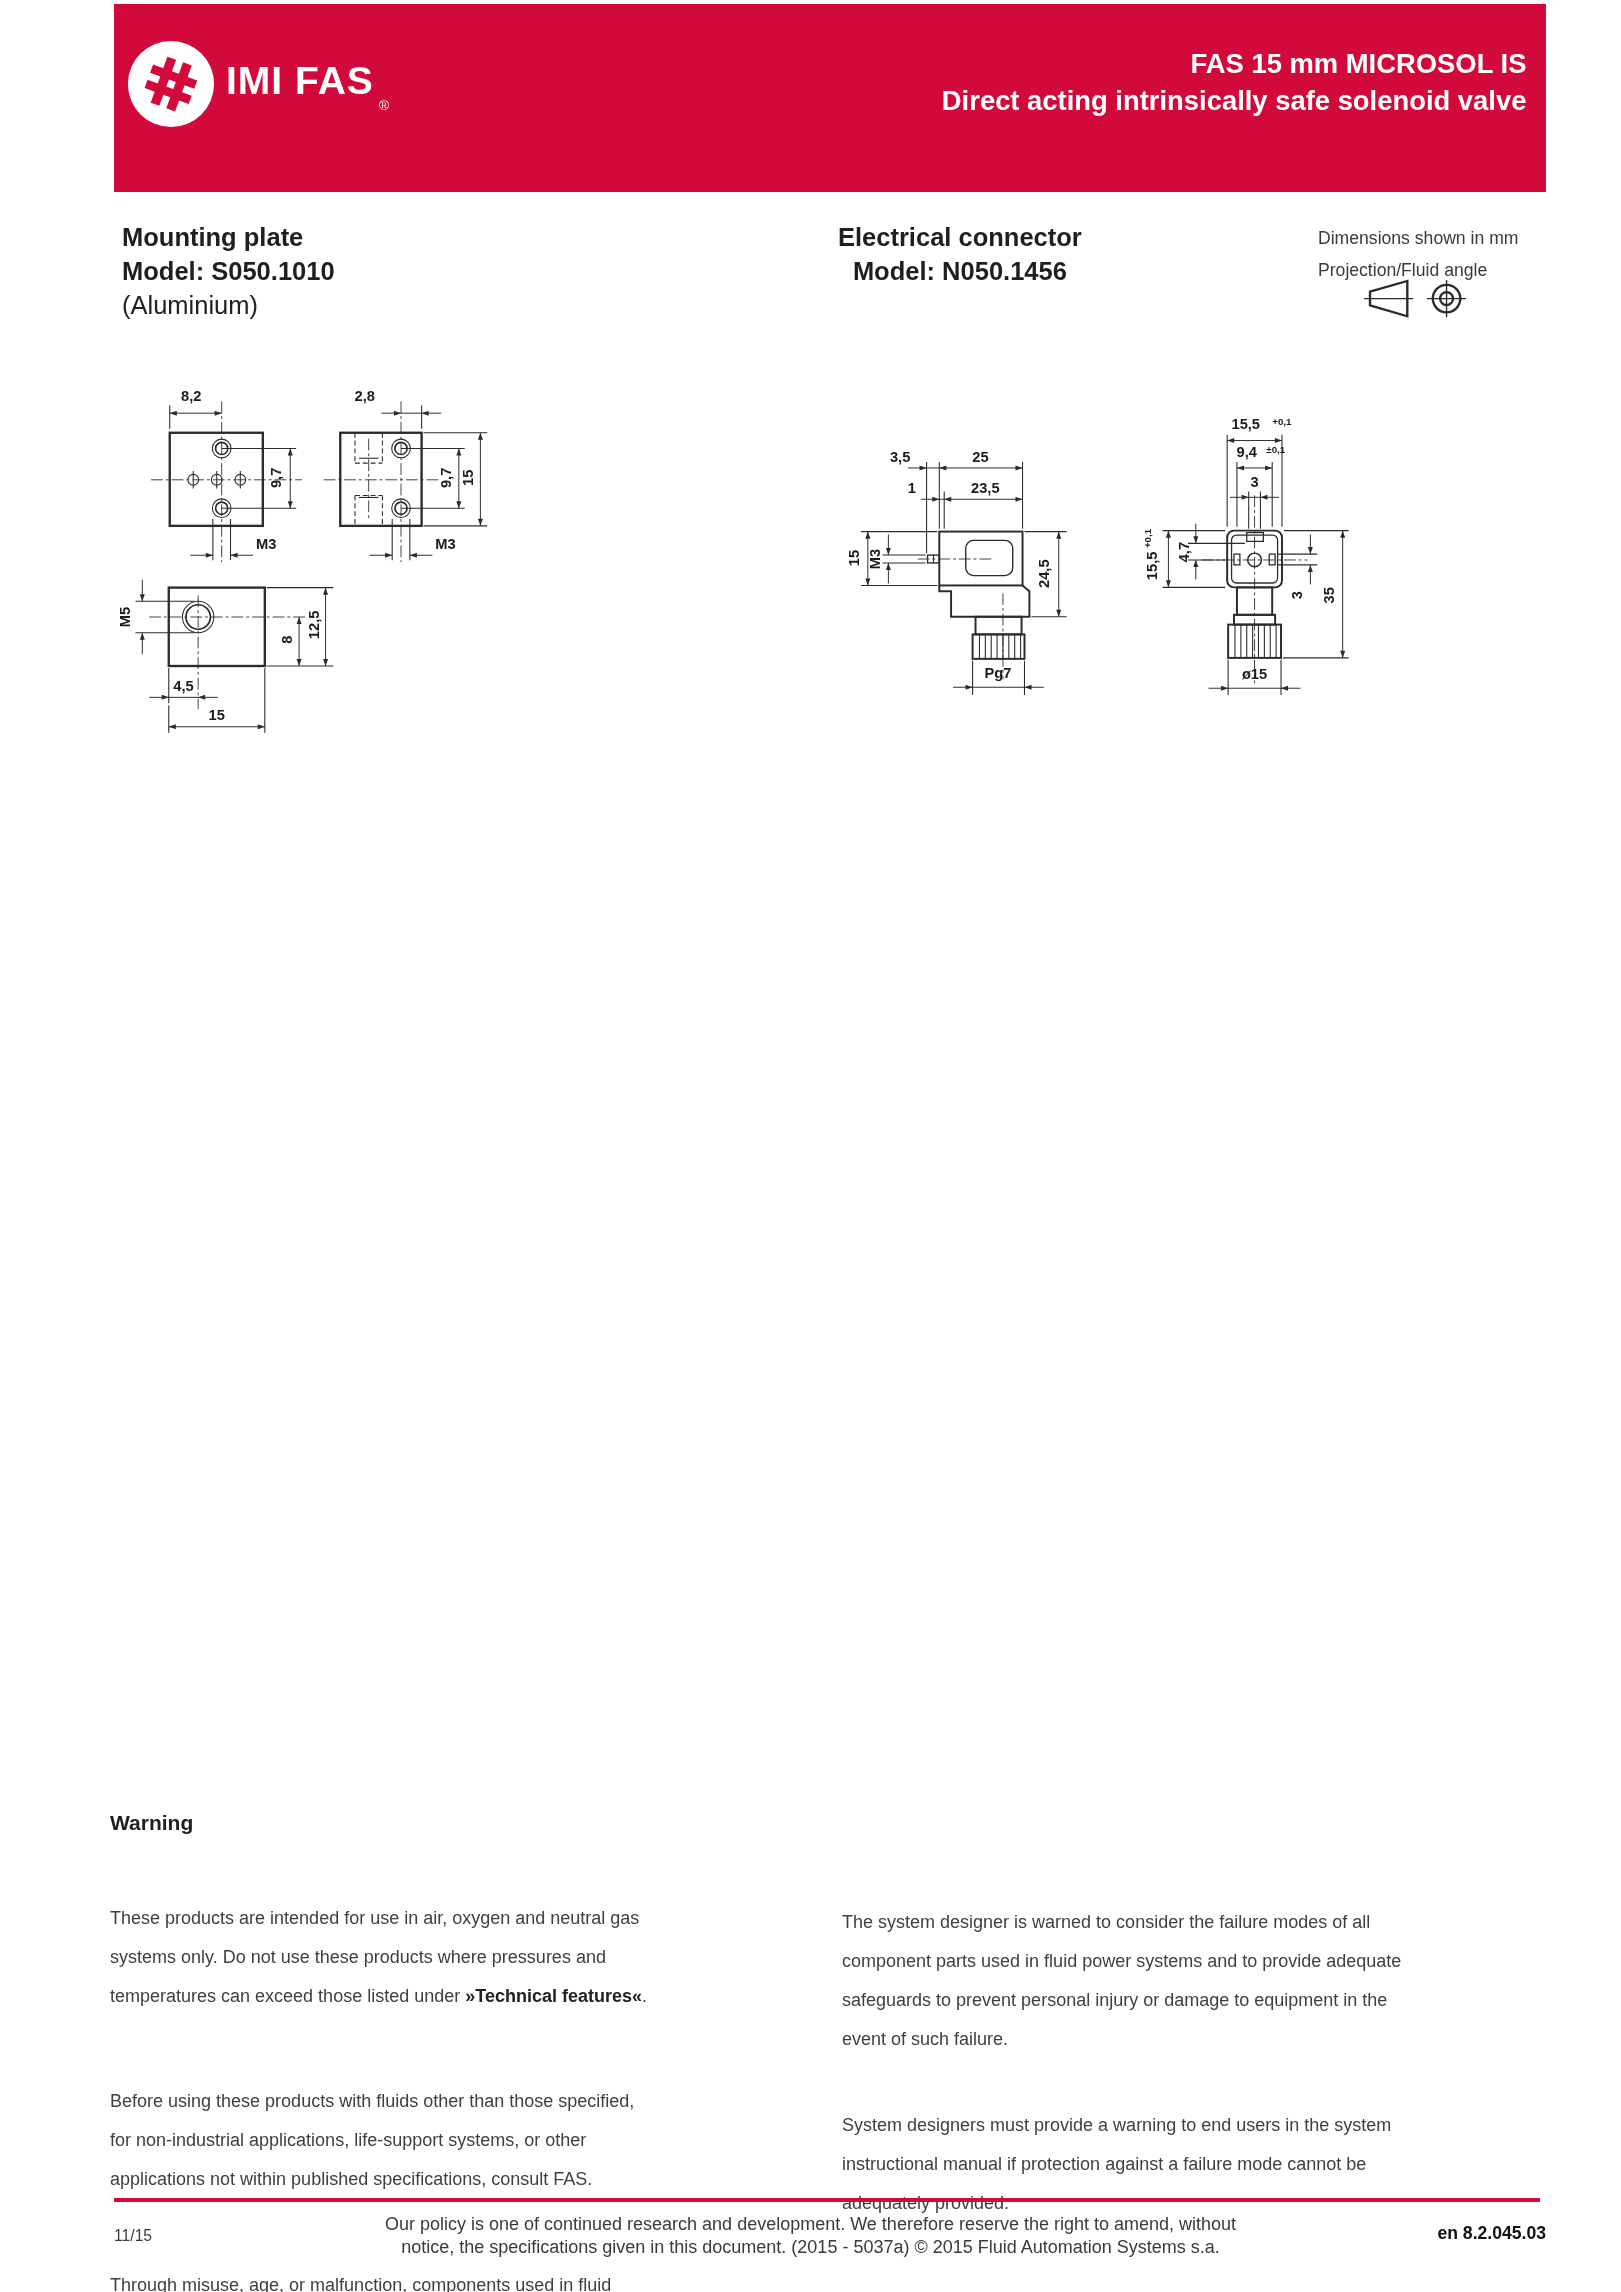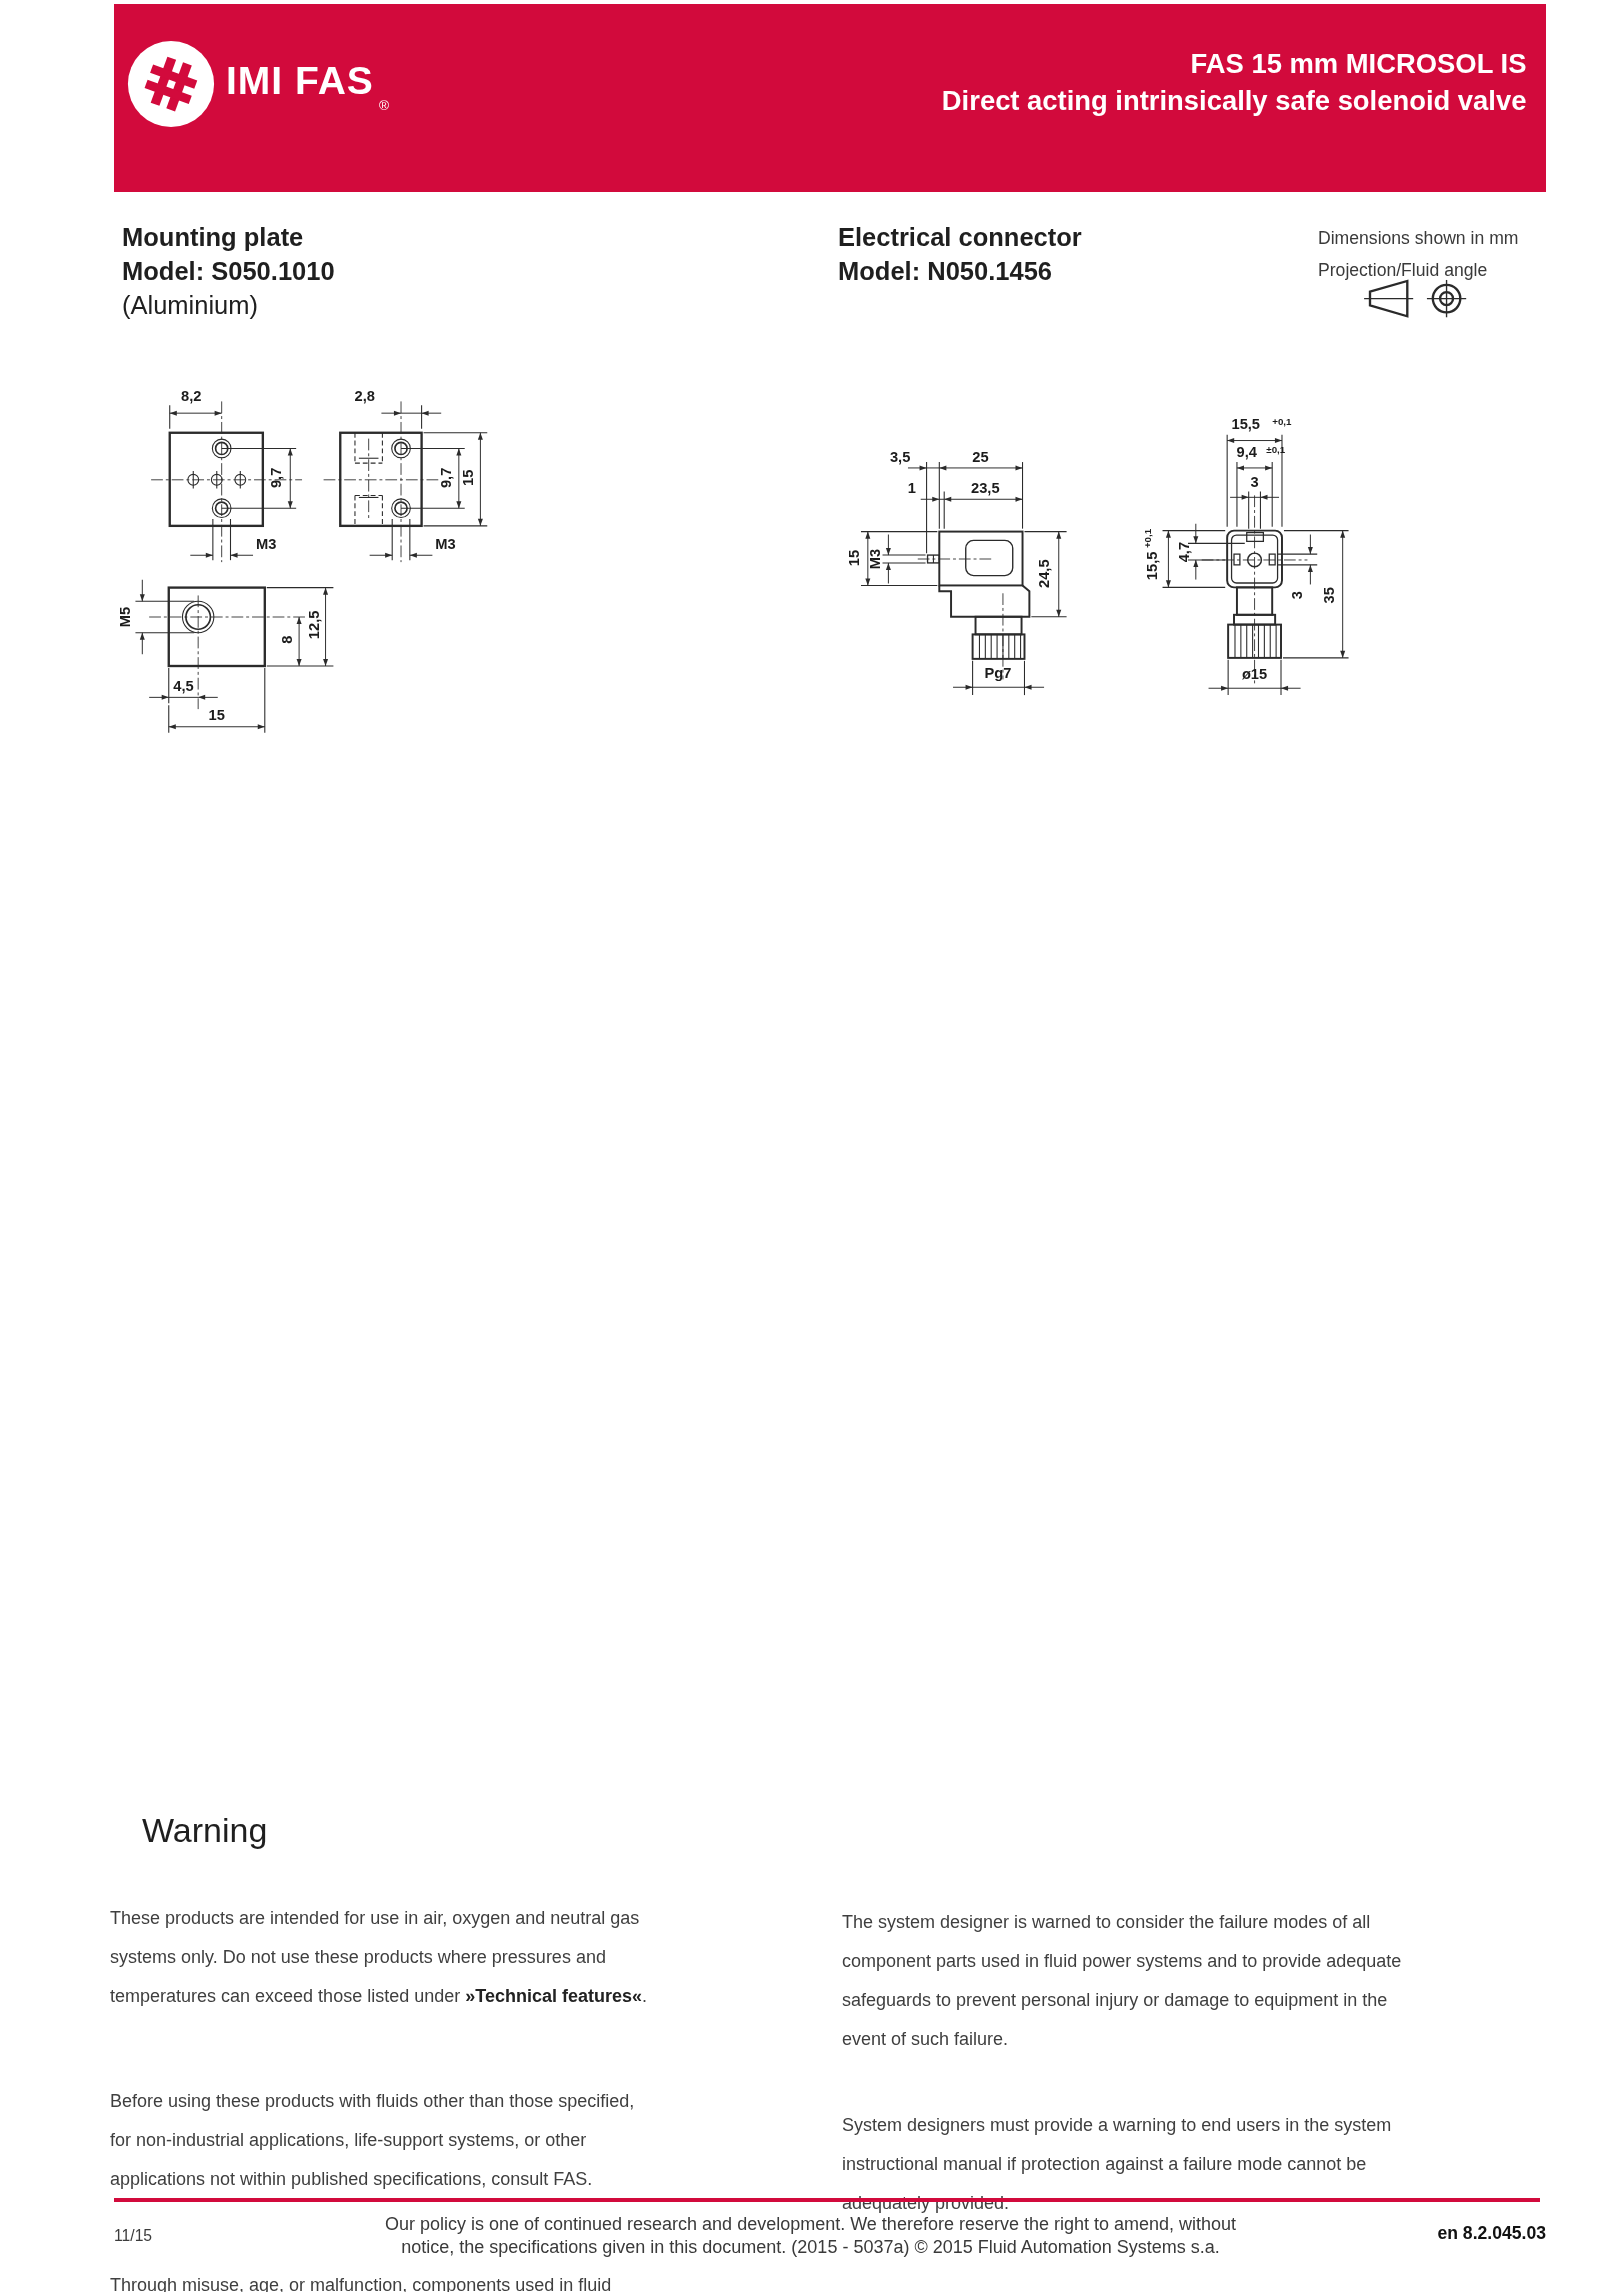--- a/index.html
+++ b/index.html
@@ -29,21 +29,21 @@
   .cl{fill:none;stroke:#2b2b2b;stroke-width:0.9px;stroke-dasharray:12 3 3 3;}
   .hid{fill:none;stroke:#2b2b2b;stroke-width:1.1px;stroke-dasharray:5 3;}
   .dtxt{font-family:"Liberation Sans",sans-serif;font-weight:700;font-size:15px;fill:#1c1c1c;}
   .dsup{font-family:"Liberation Sans",sans-serif;font-weight:700;font-size:10px;fill:#1c1c1c;}
   #svgPlate .arr2{marker-start:url(#ar1);marker-end:url(#ar1);}
   #svgPlate .arrE{marker-end:url(#ar1);}
   #svgConn .arr2{marker-start:url(#ar2);marker-end:url(#ar2);}
   #svgConn .arrE{marker-end:url(#ar2);}
 
   
-  .warn-title{position:absolute;left:110px;top:1811px;font-size:34px;font-weight:400;color:#1f1f1f;margin-left:32px;}
+  .warn-title{position:absolute;left:110px;top:1811px;font-size:21px;font-weight:700;color:#1f1f1f;}
   .warn-col{position:absolute;top:1860px;font-size:18px;line-height:39px;color:#3f3f3f;white-space:pre-line;}
   .warn-col p{margin:0 0 27.4px 0;}
   .warn-col p.tight{margin:4px;}
   .warn-col strong{color:#222;}
 
   
   .foot-rule{position:absolute;left:114px;top:2198px;width:1426px;height:3.9px;background:#d20a3c;}
   .foot-page{position:absolute;left:114px;top:2227px;font-size:15.7px;color:#3c3c3c;}
   .foot-policy{position:absolute;left:345px;width:931px;top:2213px;text-align:center;font-size:18px;line-height:22.5px;color:#3a3a3a;white-space:pre-line;}
   .foot-doc{position:absolute;right:75px;top:2223px;font-size:17.6px;font-weight:700;color:#111;}
@@ -68,21 +68,21 @@
     <div>Direct acting intrinsically safe solenoid valve</div>
   </div>
 </div>
 
 <div class="sec" style="left:122px;">
   <div class="b">Mounting plate</div>
   <div class="b">Model: S050.1010</div>
   <div>(Aluminium)</div>
 </div>
 
-<div class="sec" style="left:838px;">
+<div class="sec" style="left:838px;text-align:center;">
   <div class="b">Electrical connector</div>
   <div class="b">Model: N050.1456</div>
 </div>
 
 <div class="meta">
   <div>Dimensions shown in mm</div>
   <div>Projection/Fluid angle</div>
 </div>
 
 <svg class="abs" style="left:1364px;top:278px;" width="118" height="53" viewBox="0 0 120 54">

